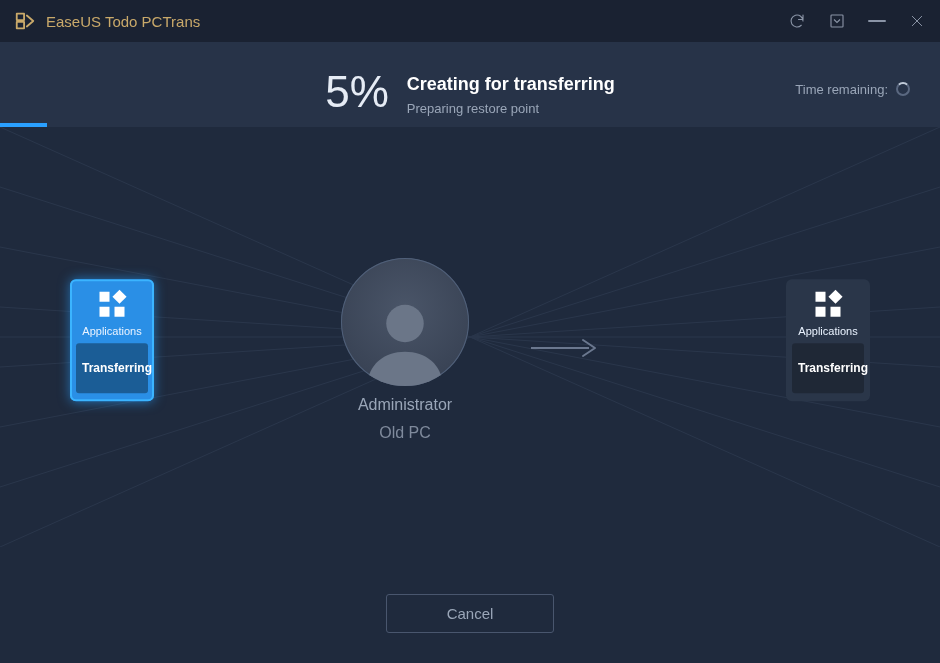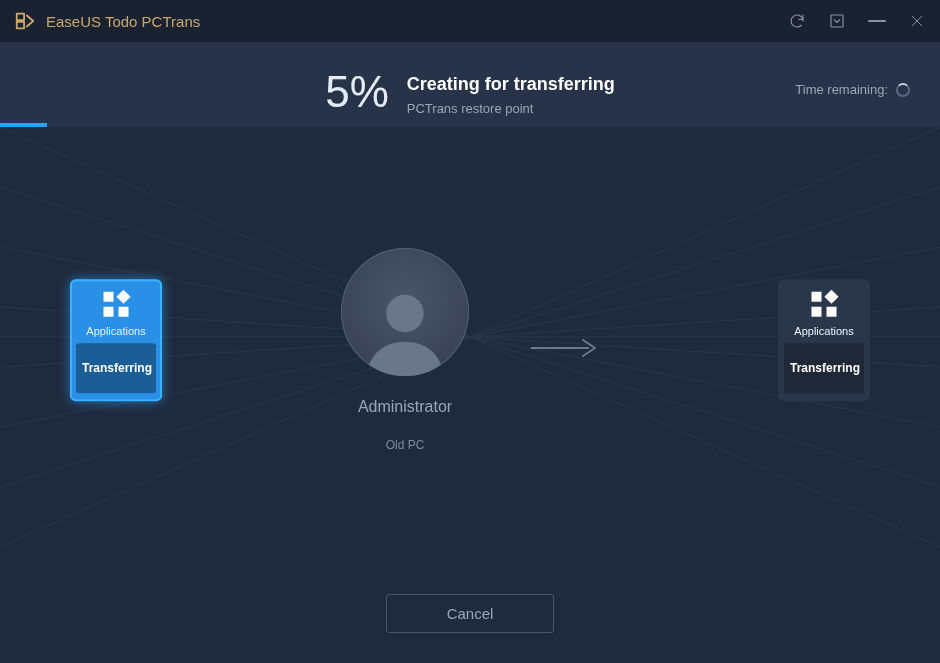--- a/index.html
+++ b/index.html
@@ -31,49 +31,49 @@
   .tb-close svg{width:16px;height:16px;}
 
   
   .header{background:var(--bg-header);padding:18px 30px 0 30px;position:relative;}
   .header-inner{display:flex;align-items:flex-start;justify-content:space-between;padding:10px 0 26px 0;}
   .status-center{display:flex;align-items:flex-start;gap:18px;margin-left:auto;margin-right:auto;position:absolute;left:50%;transform:translateX(-50%);}
   .percent{font-size:44px;font-weight:300;color:#e6ecf5;line-height:1;}
   .status-text{padding-top:4px;}
   .status-heading{color:#fff;font-size:18px;font-weight:600;margin-bottom:6px;}
   .status-sub{color:var(--text-dim);font-size:13px;}
-  .time-remaining{display:flex;align-items:center;gap:8px;color:var(--text-dim);font-size:13px;margin-left:auto;margin-top:12px;}
+  .time-remaining{display:flex;align-items:flex-start;gap:8px;color:var(--text-dim);font-size:13px;margin-left:auto;margin-top:12px;}
   .spinner{width:14px;height:14px;border:2px solid #5a6880;border-top-color:#c0cad8;border-radius:50%;animation:spin 1s linear infinite;}
   @keyframes spin{to{transform:rotate(360deg);}}
 
   .progress-track{height:4px;background:var(--bg-header);position:relative;margin:0 -30px;}
   .progress-fill{height:100%;background:var(--accent);width:5%;}
 
   
   .main{flex:1;position:relative;display:flex;align-items:center;justify-content:center;overflow:hidden;}
   .rays{position:absolute;inset:0;pointer-events:none;opacity:0.25;}
   .rays line{stroke:#4a5a74;stroke-width:1;}
 
   .transfer-row{display:flex;align-items:center;gap:60px;position:relative;z-index:2;width:100%;justify-content:center;padding:0 70px;}
 
-  .card{width:92px;border-radius:6px;padding:10px 6px 8px 6px;display:flex;flex-direction:column;align-items:center;gap:6px;}
+  .card{width:84px;border-radius:6px;padding:10px 6px 8px 6px;display:flex;flex-direction:column;align-items:center;gap:6px;}
   .card.blue{background:var(--card-blue);box-shadow:0 0 0 2px #3bb4ff inset, 0 0 12px rgba(42,160,255,.6);}
   .card.dark{background:var(--card-dark);}
   .card-icon{width:30px;height:30px;color:#fff;}
   .card-title{font-size:11px;color:#eaf3ff;}
   .card-status{font-size:12px;color:#fff;font-weight:600;background:rgba(0,0,0,.25);padding:18px 6px;border-radius:3px;width:100%;text-align:center;}
   .card.blue .card-status{background:rgba(0,0,0,.35);}
   .card-left{position:absolute;left:70px;top:50%;transform:translateY(-58%);}
   .card-right{position:absolute;right:70px;top:50%;transform:translateY(-58%);}
 
-  .pc{display:flex;flex-direction:column;align-items:center;gap:22px;}
+  .pc{display:flex;flex-direction:column;align-items:center;gap:10px;}
   .avatar{width:128px;height:128px;border-radius:50%;background:radial-gradient(circle at 50% 40%, #4a5568 0%, #3a4456 70%, #2f3a4c 100%);display:flex;align-items:flex-end;justify-content:center;overflow:hidden;box-shadow:inset 0 0 0 1px #50607a;}
   .avatar svg{width:100px;height:100px;fill:#6b7688;}
   .pc-name{color:var(--text-dim);font-size:16px;font-weight:500;}
-  .pc-role{color:var(--text-dimmer);font-size:12px;}
+  .pc-role{color:var(--text-dimmer);font-size:16px;}
 
   .arrow{color:#6b788f;}
   .arrow svg{width:70px;height:24px;}
 
   
   .footer{display:flex;justify-content:center;padding:22px 0 30px 0;}
   .btn-cancel{min-width:150px;padding:10px 60px;background:transparent;border:1px solid var(--border-subtle);color:var(--text-dim);font-size:15px;border-radius:3px;cursor:pointer;}
 </style>
 </head>
 <body>
@@ -109,21 +109,21 @@
       </span>
     </div>
   </div>
 
   <div class="header">
     <div class="header-inner">
       <div class="status-center">
         <div class="percent">5%</div>
         <div class="status-text">
           <div class="status-heading">Creating for transferring</div>
-          <div class="status-sub">PCTrans restore point</div>
+          <div class="status-sub">Preparing restore point</div>
         </div>
       </div>
       <div class="time-remaining">
         <span>Time remaining:</span>
         <span class="spinner"></span>
       </div>
     </div>
     <div class="progress-track">
       <div class="progress-fill" style="width:5%"></div>
     </div>

